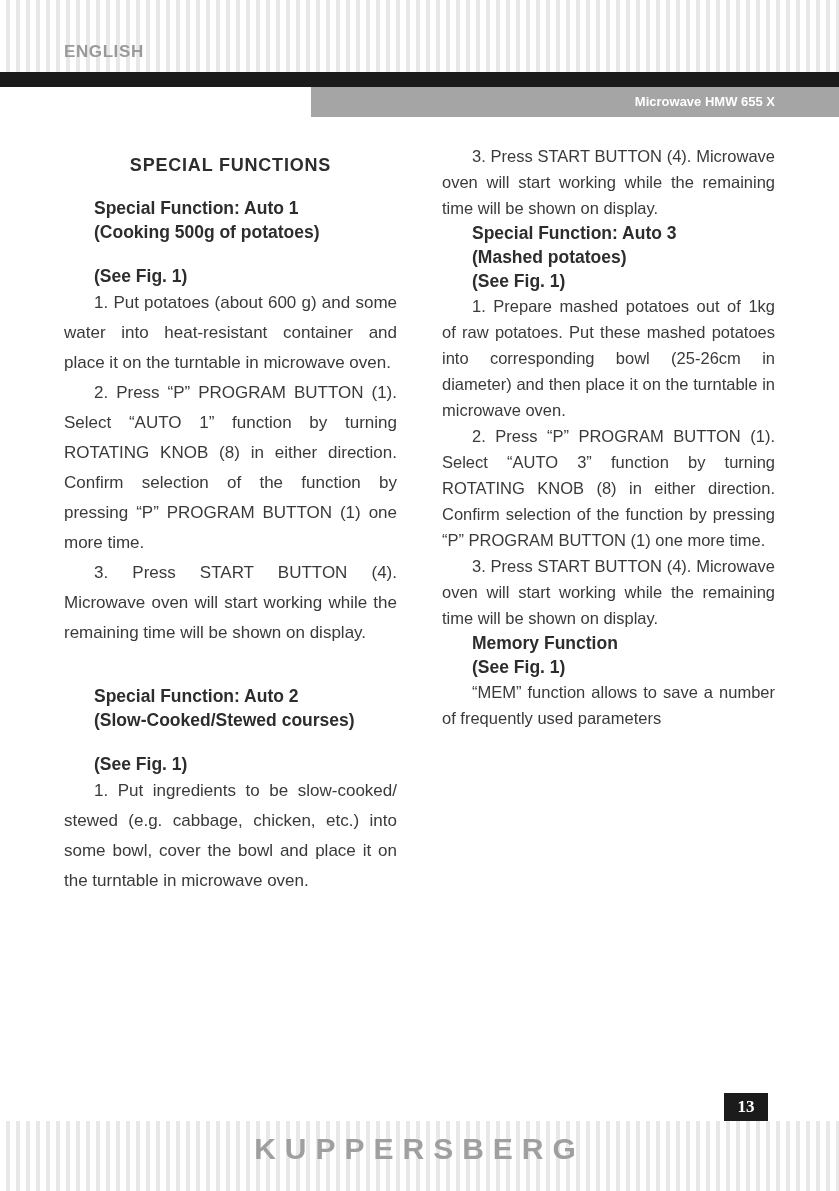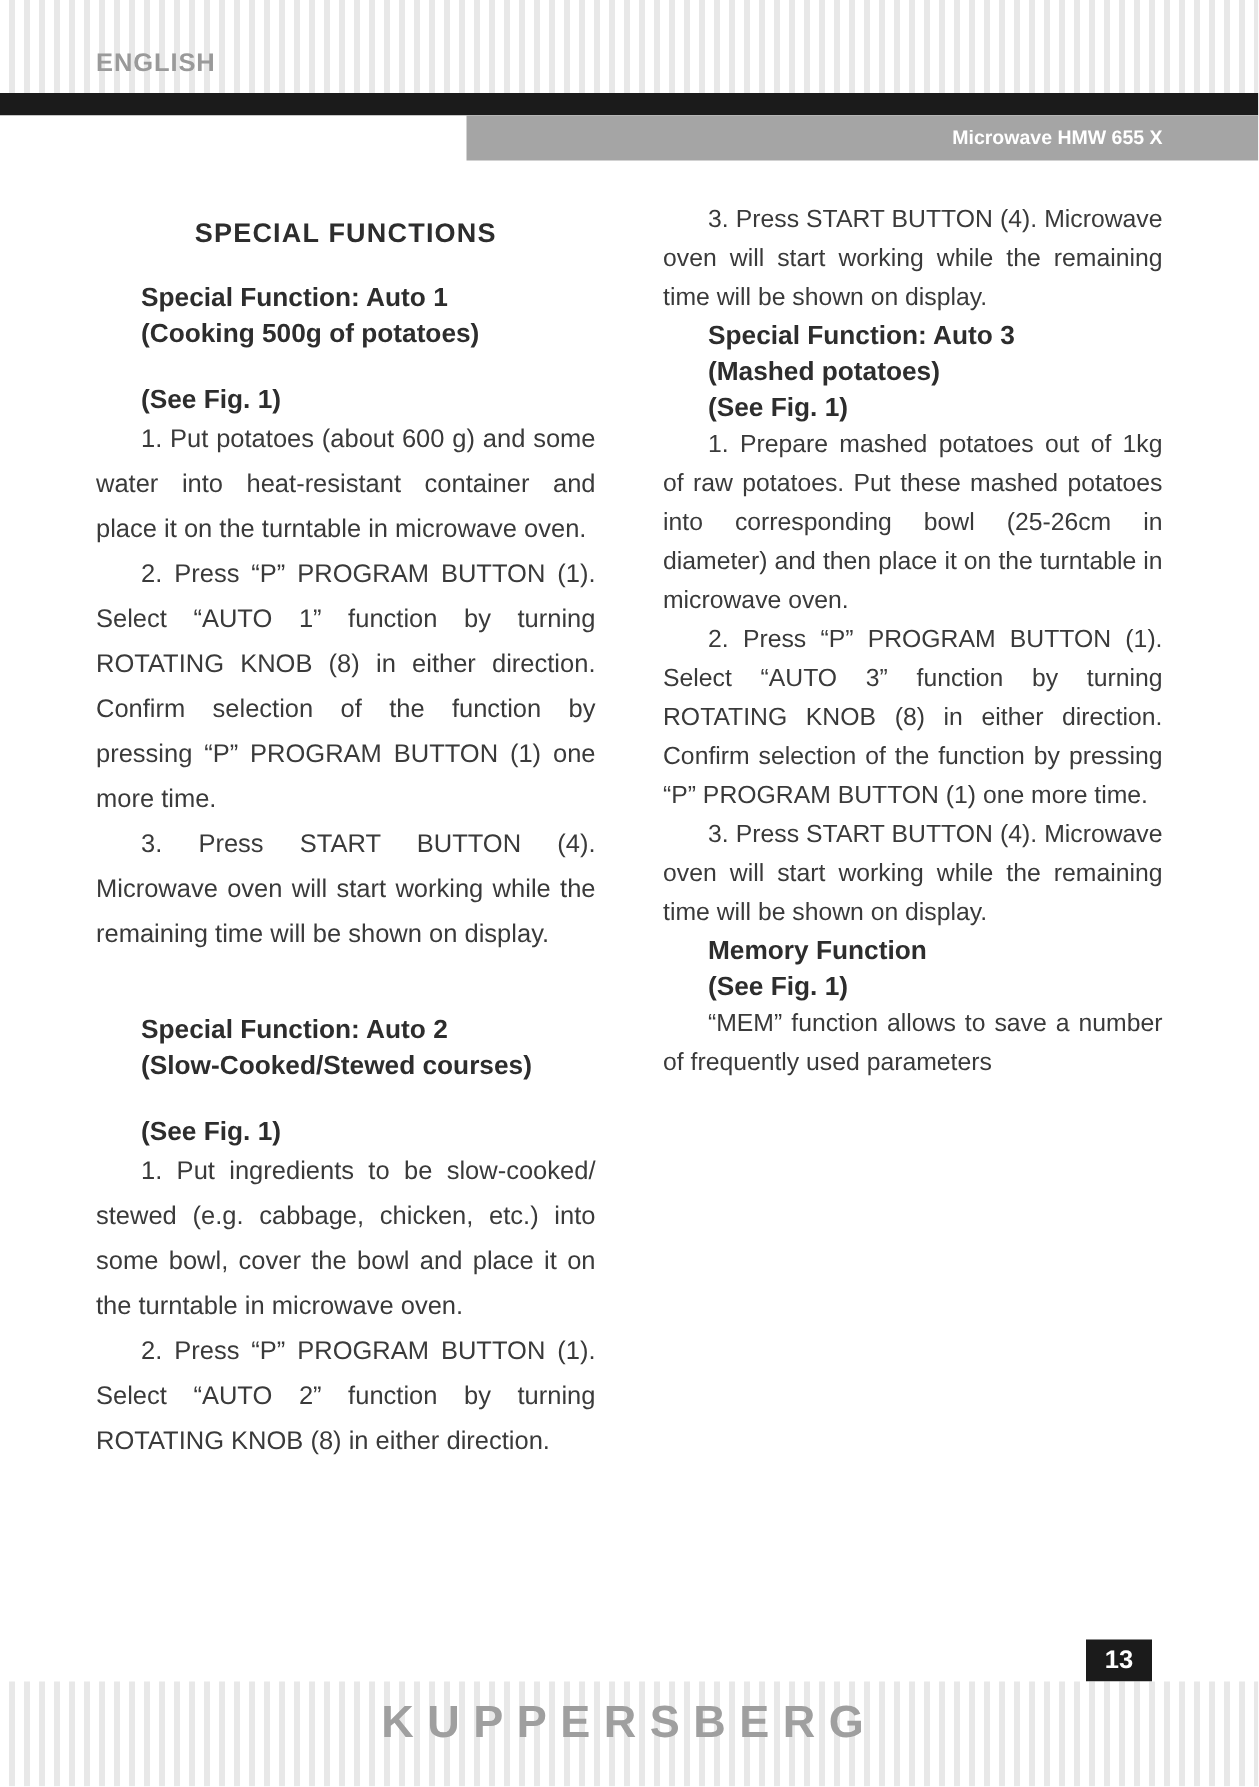--- a/index.html
+++ b/index.html
@@ -11,21 +11,21 @@
     position: relative; margin: 0 auto;
     background: #ffffff; overflow: hidden;
   }
 
   .stripes {
     background: repeating-linear-gradient(90deg,
       #ffffff 0px, #ffffff 6px, #e8e8e8 6px, #e8e8e8 10px);
   }
 
   .top-band {
-    height: 62px;
+    height: 72px;
     display: flex; justify-content: space-between; align-items: flex-end;
     padding: 0 64px 10px 64px;
   }
   .header-text {
     font-weight: bold; font-size: 17px; color: #9a9a9a; letter-spacing: 0.6px;
   }
 
   .black-bar { height: 15px; background: #1b1b1b; }
 
   .model-bar { height: 30px; background: #ffffff; }
@@ -59,21 +59,21 @@
   .mt-lg { margin-top: 36px; }
   .mt-md { margin-top: 20px; }
   .mt-sm { }
   .mt-p  { margin-top: 18px; }
 
   .page-number-badge {
     position: absolute; right: 71px; bottom: 70px;
     width: 44px; height: 28px;
     background: #1b1b1b; color: #ffffff;
     font-size: 17px; font-weight: bold;
-    text-align: center; line-height: 28px;
+    text-align: center; line-height: 28px; font-family: Liberation Serif, serif;
   }
 
   .footer-band {
     position: absolute; left: 0; right: 0; bottom: 0; height: 70px;
     display: flex; align-items: center; justify-content: center;
     padding-bottom: 14px;
   }
   .brand-text {
     font-size: 30px; font-weight: bold; color: #9f9f9f;
     letter-spacing: 9px;
@@ -105,21 +105,20 @@
 
       <p class="body-para mt-p">1. Put potatoes (about 600 g) and some water into heat-resistant container and place it on the turntable in microwave oven.</p>
       <p class="body-para">2. Press “P” PROGRAM BUTTON (1). Select “AUTO 1” function by turning ROTATING KNOB (8) in either direction. Confirm selection of the function by pressing “P” PROGRAM BUTTON (1) one more time.</p>
       <p class="body-para">3. Press START BUTTON (4). Microwave oven will start working while the remaining time will be shown on display.</p>
 
       <div class="heading mt-lg">Special Function: Auto 2</div>
       <div class="heading mt-sm">(Slow-Cooked/Stewed courses)</div>
       <div class="heading mt-md">(See Fig. 1)</div>
 
       <p class="body-para mt-p">1. Put ingredients to be slow-cooked/ stewed (e.g. cabbage, chicken, etc.) into some bowl, cover the bowl and place it on the turntable in microwave oven.</p>
-      <p class="body-para">2. Press “P” PROGRAM BUTTON (1). Select “AUTO 2” function by turning ROTATING KNOB (8) in either direction.</p>
     </div>
 
     <div class="col col-right">
       <p class="body-para">3. Press START BUTTON (4). Microwave oven will start working while the remaining time will be shown on display.</p>
 
       <div class="heading mt-sm">Special Function: Auto 3</div>
       <div class="heading mt-sm">(Mashed potatoes)</div>
       <div class="heading mt-sm">(See Fig. 1)</div>
 
       <p class="body-para mt-sm">1. Prepare mashed potatoes out of 1kg of raw potatoes. Put these mashed potatoes into corresponding bowl (25-26cm in diameter) and then place it on the turntable in microwave oven.</p>

